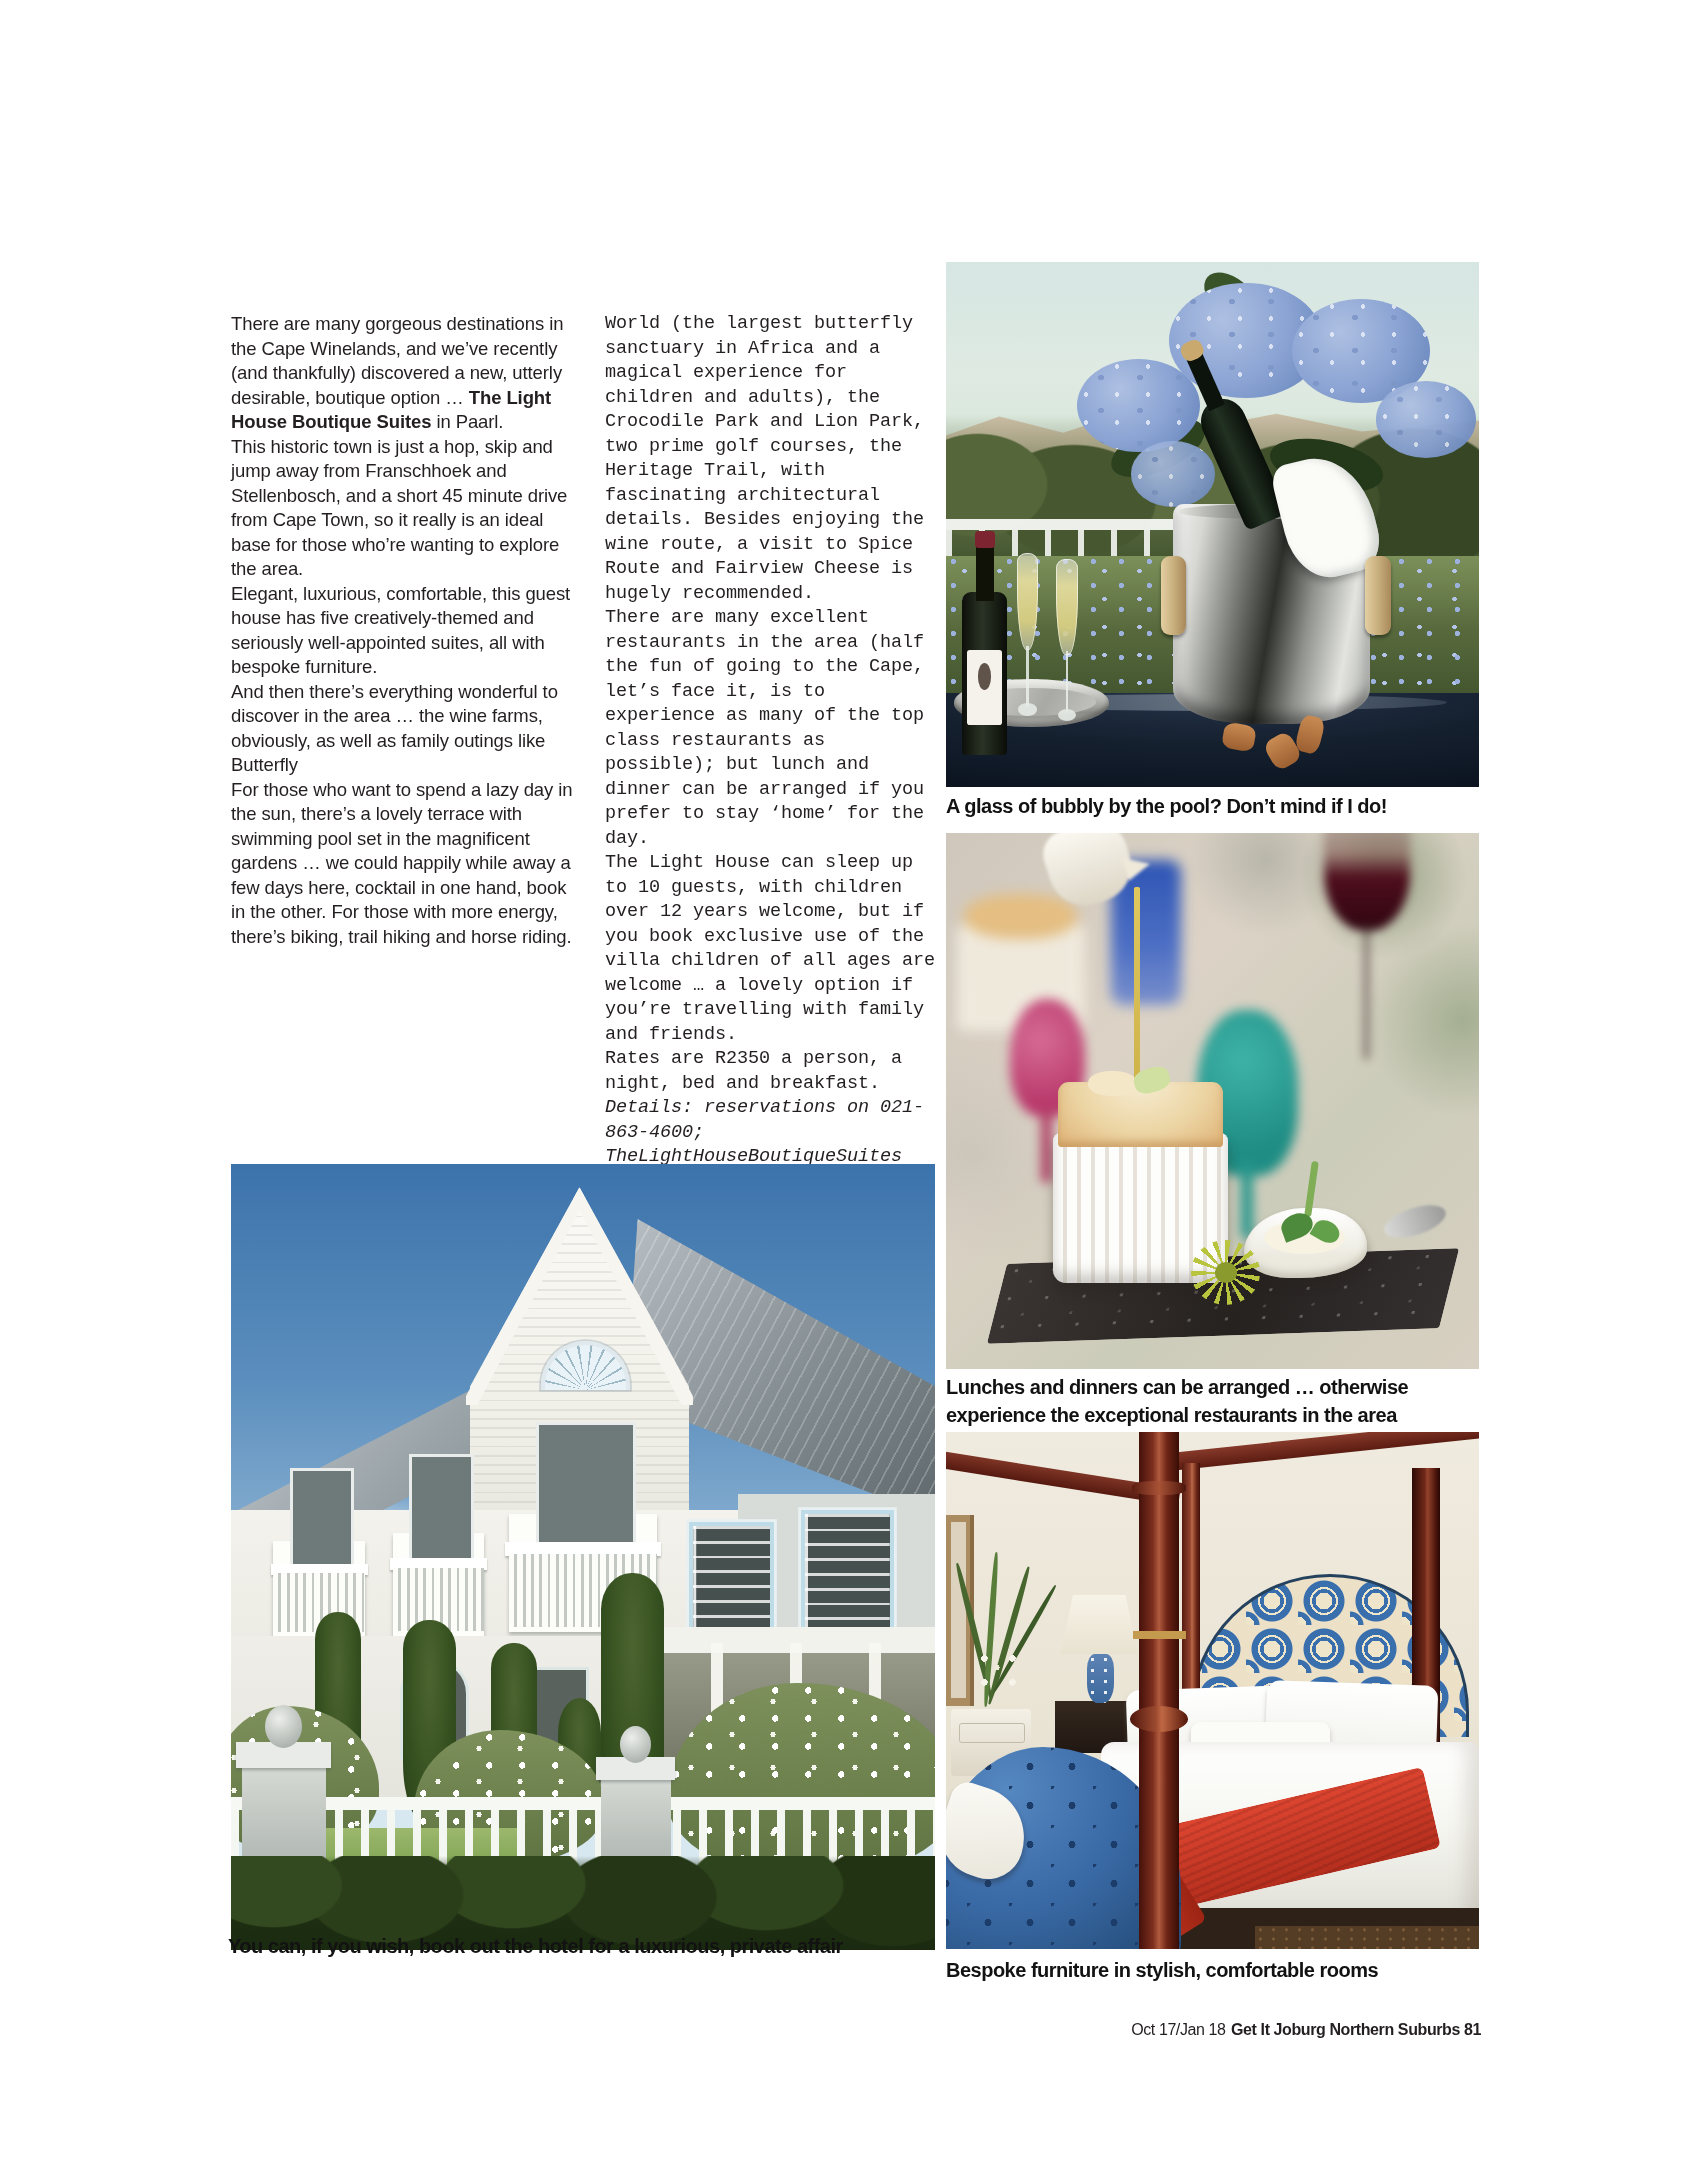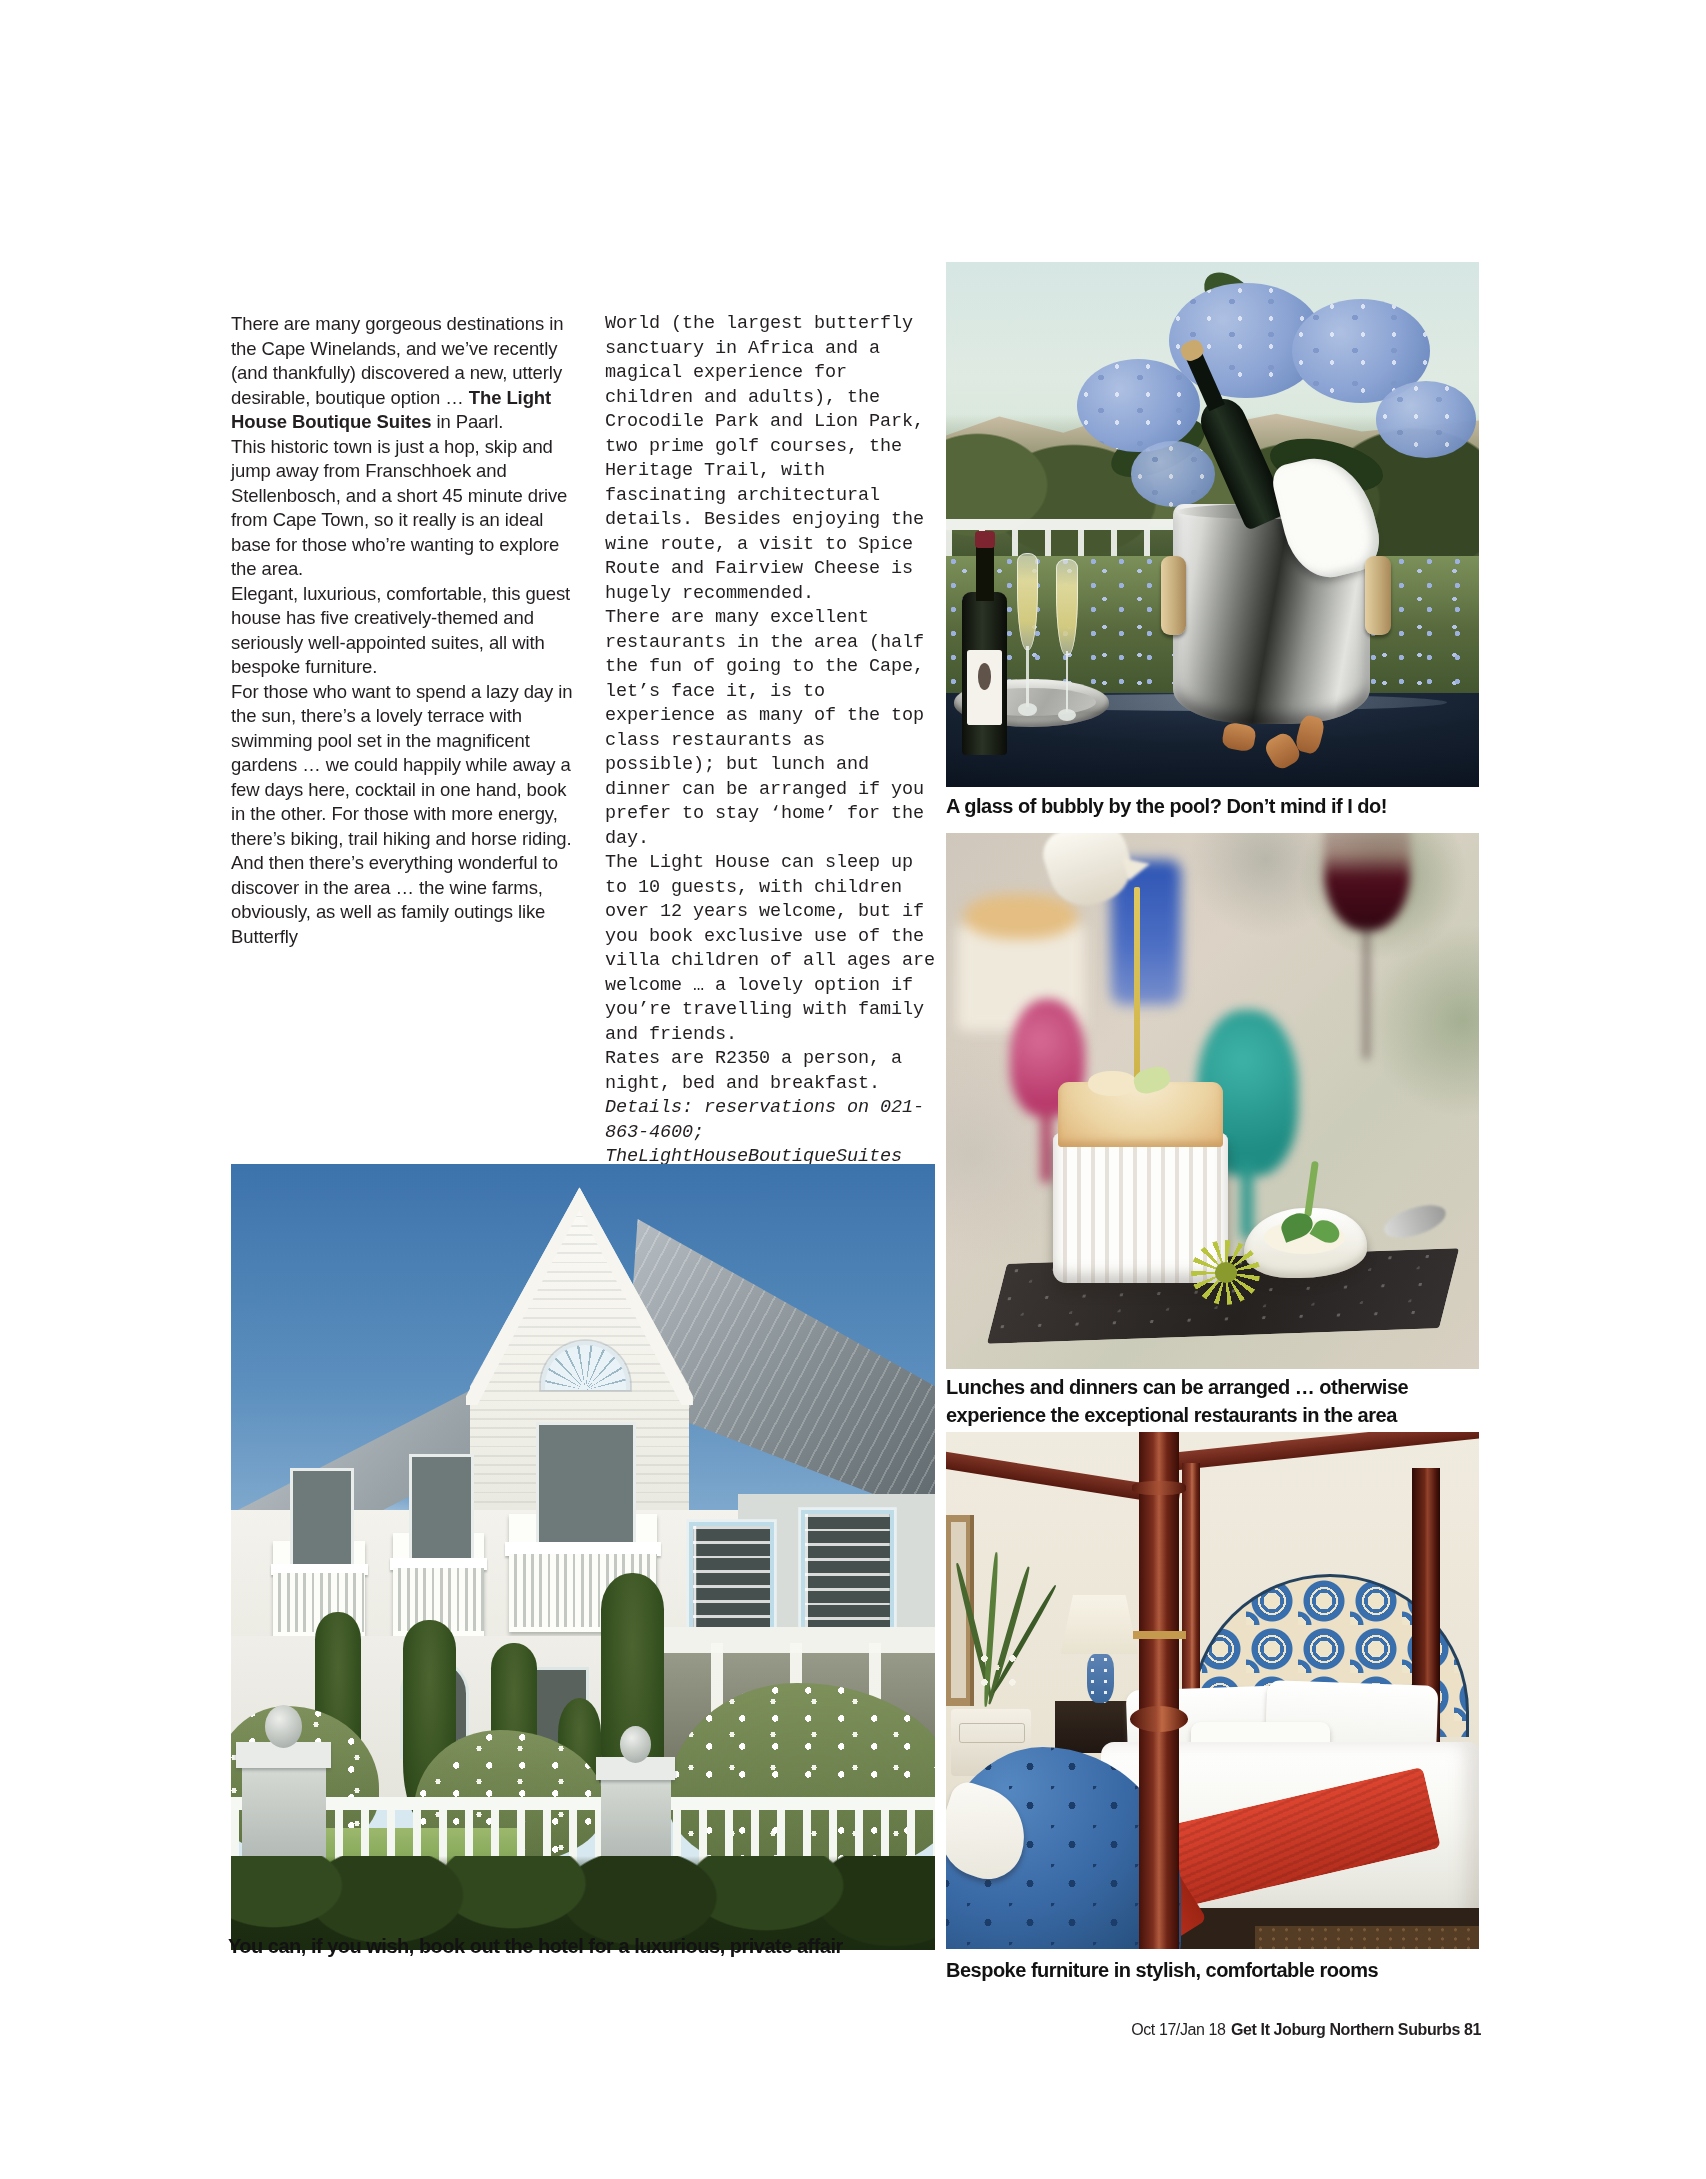--- a/index.html
+++ b/index.html
@@ -331,22 +331,22 @@
 </style>
 </head>
 <body>
 
 <div class="page">
 
   <div class="col col-1">
       <div class="para"><span>There are many gorgeous destinations in the Cape Winelands, and we’ve recently (and thankfully) discovered a new, utterly desirable, boutique option … </span><span class="b">The Light House Boutique Suites</span><span> in Paarl.</span></div>
       <div class="para"><span>This historic town is just a hop, skip and jump away from Franschhoek and Stellenbosch, and a short 45 minute drive from Cape Town, so it really is an ideal base for those who’re wanting to explore the area.</span></div>
       <div class="para"><span>Elegant, luxurious, comfortable, this guest house has five creatively-themed and seriously well-appointed suites, all with bespoke furniture.</span></div>
+      <div class="para"><span>And then there’s everything wonderful to discover in the area … the wine farms, obviously, as well as family outings like Butterfly</span></div>
       <div class="para"><span>For those who want to spend a lazy day in the sun, there’s a lovely terrace with swimming pool set in the magnificent gardens … we could happily while away a few days here, cocktail in one hand, book in the other. For those with more energy, there’s biking, trail hiking and horse riding.</span></div>
-      <div class="para"><span>And then there’s everything wonderful to discover in the area … the wine farms, obviously, as well as family outings like Butterfly</span></div>
     </div>
   <div class="col col-2">
       <div class="para"><span>World (the largest butterfly sanctuary in Africa and a magical experience for children and adults),  the Crocodile Park and Lion Park, two prime golf courses, the Heritage Trail, with fascinating architectural details. Besides enjoying the wine route, a visit to Spice Route and Fairview Cheese is hugely recommended.</span></div>
       <div class="para"><span>There are many excellent restaurants in the area (half the fun of going to the Cape, let’s face it, is to experience as many of the top class restaurants as possible); but lunch and dinner can be arranged if you prefer to stay ‘home’ for the day.</span></div>
       <div class="para"><span>The Light House can sleep up to 10 guests, with children over 12 years welcome, but if you book exclusive use of the villa children of all ages are welcome … a lovely option if you’re travelling with family and friends.</span></div>
       <div class="para"><span>Rates are R2350 a person, a night, bed and breakfast.  </span><span class="i">Details: reservations on 021-863-4600; TheLightHouseBoutiqueSuites (Facebook), thelight_house_ boutiquesuites (Instagram).</span></div>
     </div>
 
   <div class="photo p1">
     <div class="p1-mount"></div>

